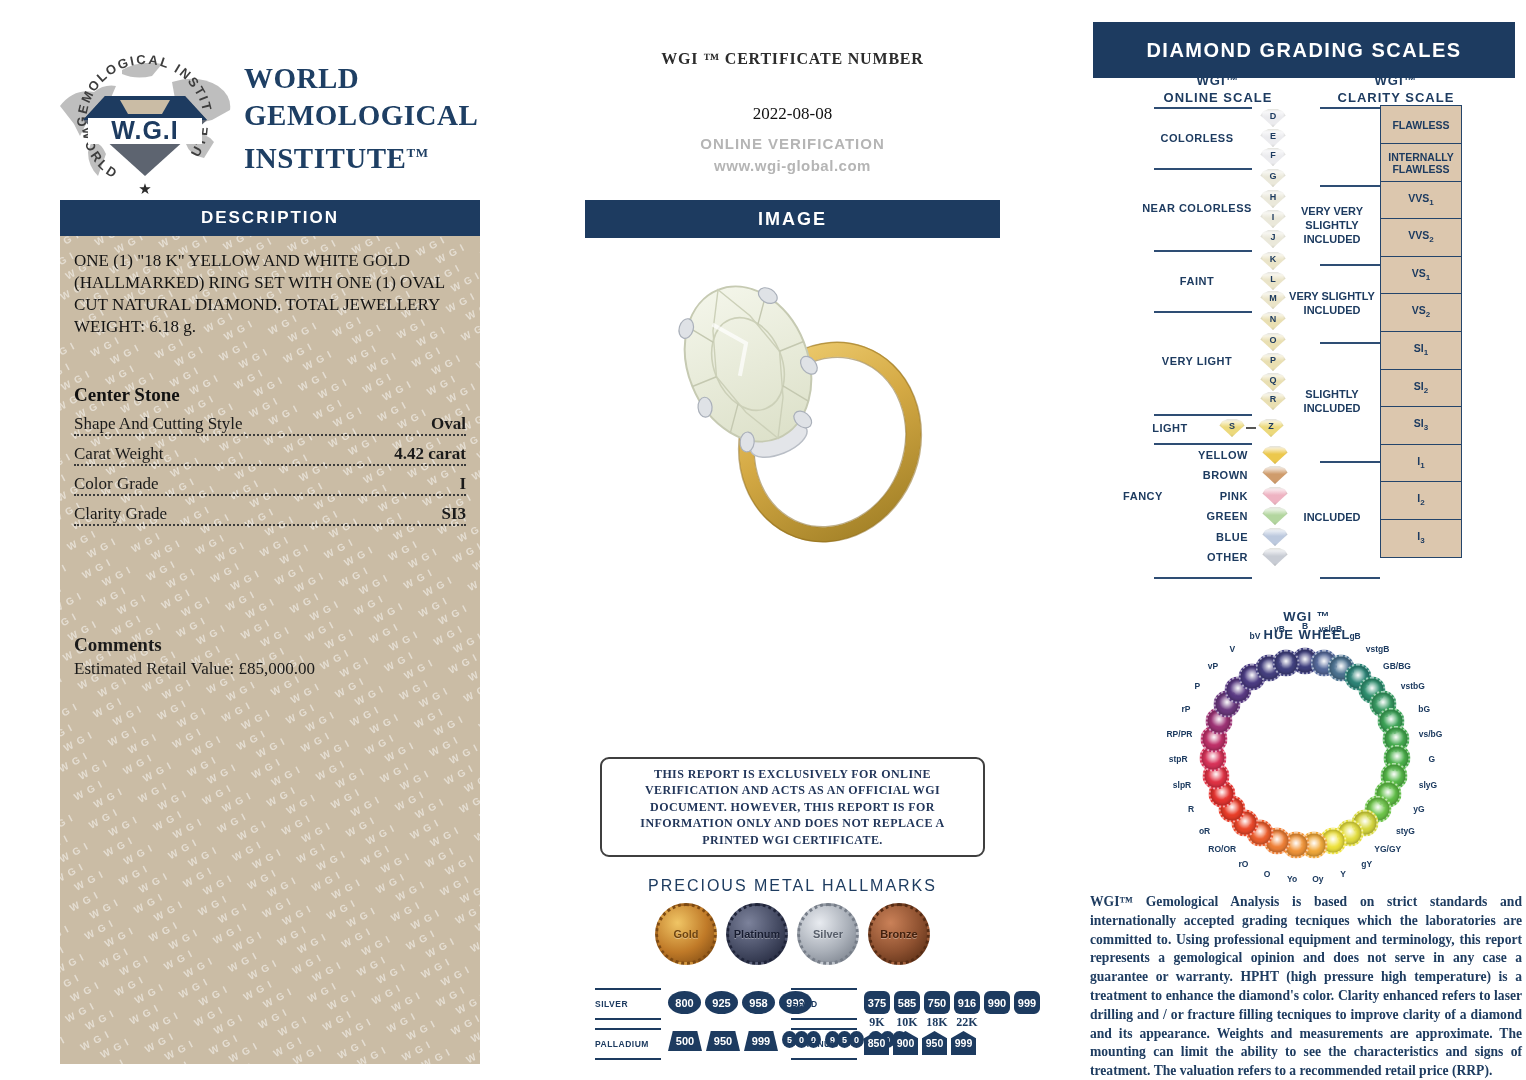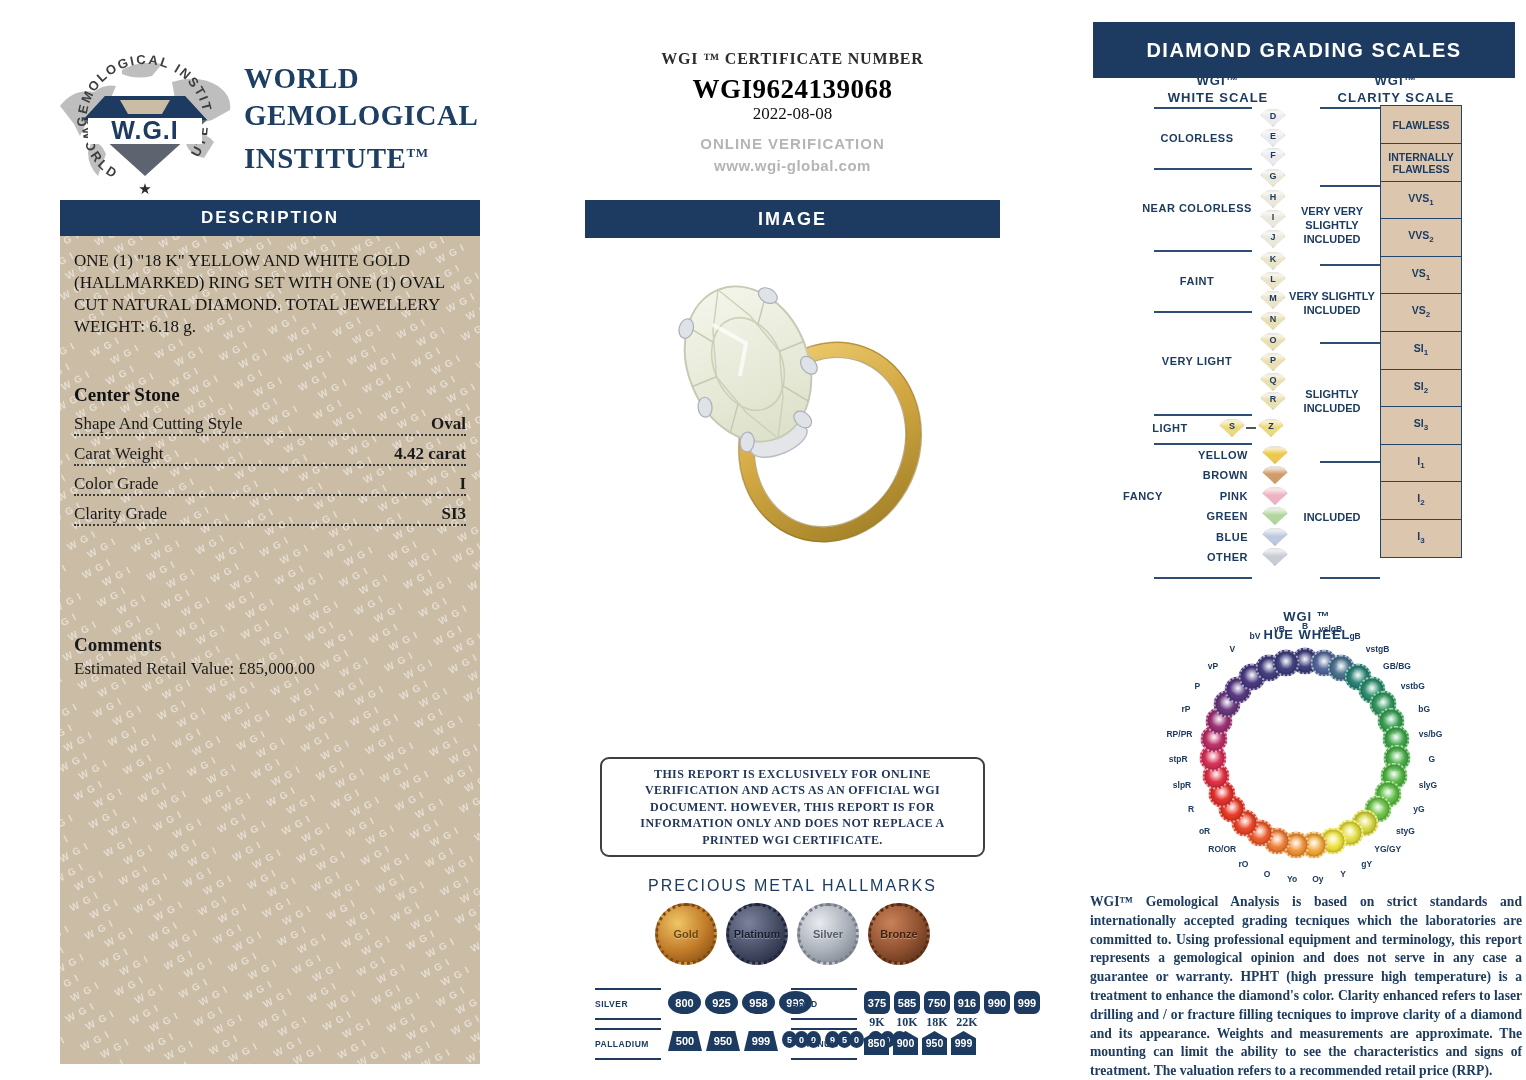--- a/index.html
+++ b/index.html
@@ -264,21 +264,20 @@
       </div>
       <div class="comments-block">
         <div class="comments-title">Comments</div>
         <div class="comments-text">Estimated Retail Value: £85,000.00</div>
       </div>
     </div>
   </section>
 
   <section class="col-center">
     <div class="cert-label">WGI ™ CERTIFICATE NUMBER</div>
-    <div class="cert-number">WGI9624139068</div>
     <div class="cert-date">2022-08-08</div>
     <div class="online-verif">ONLINE VERIFICATION</div>
     <div class="website">www.wgi-global.com</div>
 
     <div class="navy-bar image-bar">
       <span>IMAGE</span>
     </div>
 
     <div class="ring-wrap">
       <svg width="345" height="300" viewBox="0 0 345 300">
@@ -406,21 +405,21 @@
       </div>
   </section>
 
   <section class="col-right">
     <div class="navy-bar grading-bar">
       <span>DIAMOND GRADING SCALES</span>
     </div>
 
     <div class="scale-title" style="left:43px; top:72px">
       <div>WGI™</div>
-      <div>WHITE SCALE</div>
+      <div>ONLINE SCALE</div>
     </div>
     <div class="scale-title" style="left:221px; top:72px">
       <div>WGI™</div>
       <div>CLARITY SCALE</div>
     </div>
 
     <div id="color-scale">
         <div class="hline" style="left: 64px; width: 98px; top: 107px;"></div>
         <div class="hline" style="left: 64px; width: 98px; top: 168px;"></div>
         <div class="hline" style="left: 64px; width: 98px; top: 250px;"></div>

